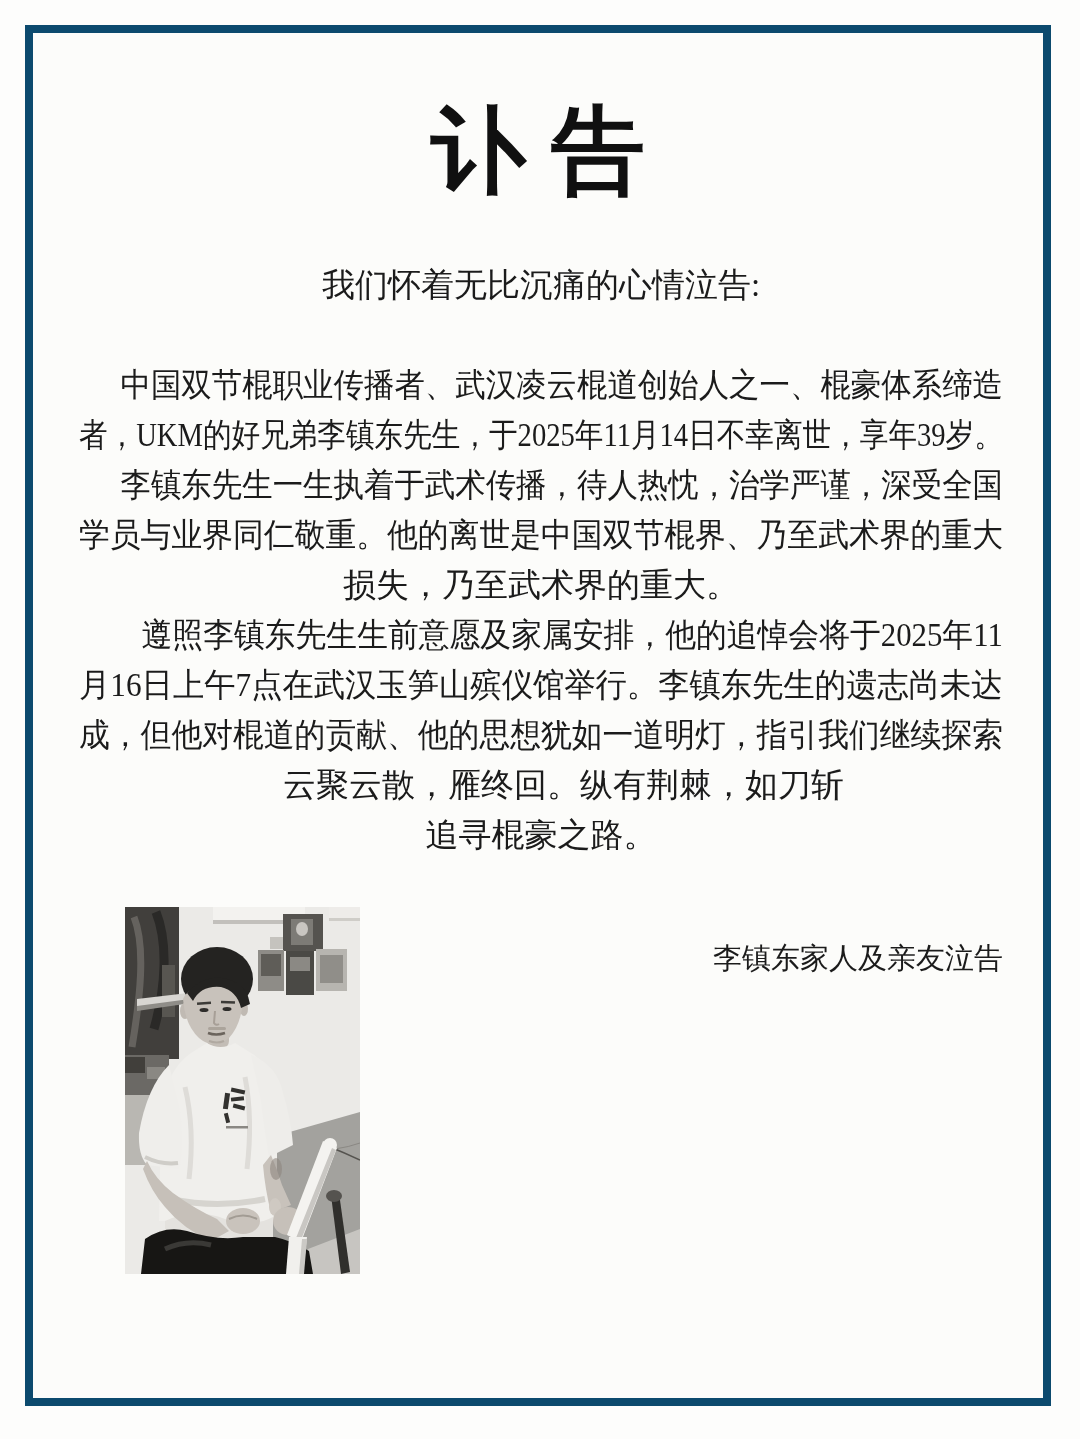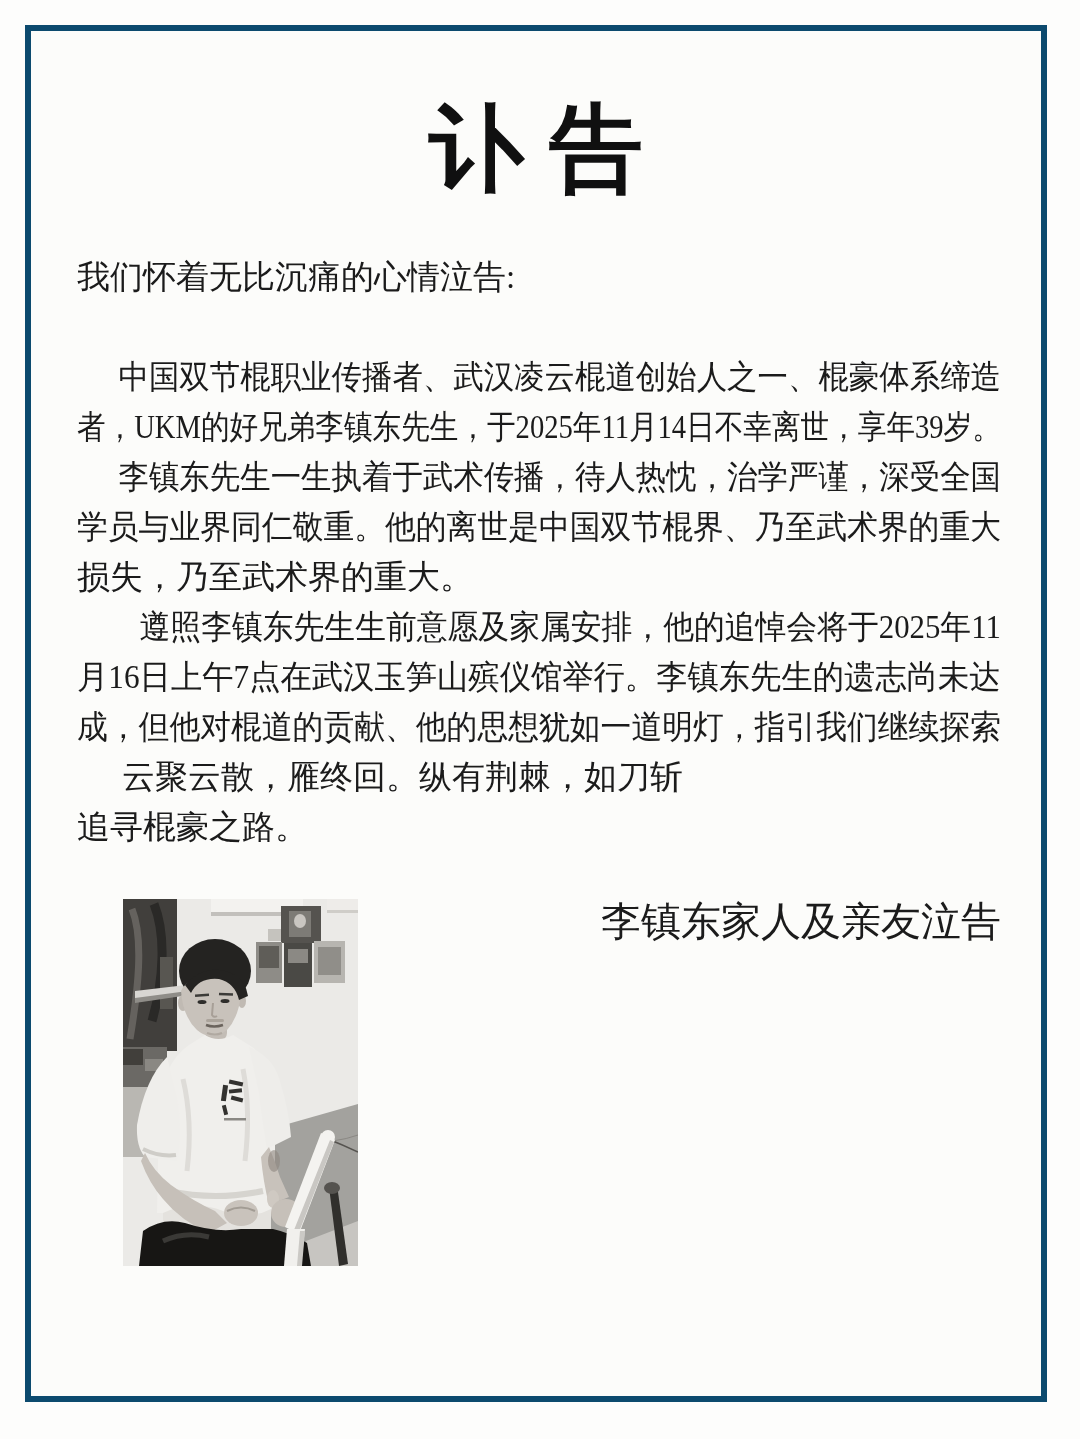--- a/index.html
+++ b/index.html
@@ -3,41 +3,41 @@
 <meta charset="utf-8">
 <style>
   html,body{margin:0;padding:0;}
   body{
     width:1080px;height:1439px;position:relative;overflow:hidden;
     background:#fdfdfc;color:#1b1b1b;
     font-family:"Liberation Serif","DejaVu Serif",serif;
   }
   .frame{
     position:absolute;left:25px;top:25px;width:1010px;height:1365px;
-    border:6px solid #0c4a6e;background:#fcfcfa;
+    border:8px solid #0c4a6e;background:#fcfcfa;
   }
   .title{
     position:absolute;top:64px;left:0;right:0;margin:0;text-align:center;
     font-size:94px;font-weight:bold;line-height:1.15;
     letter-spacing:26px;padding-left:26px;color:#101010;
   }
   .content{
-    position:absolute;left:46px;top:221px;width:924px;
-    font-size:33px;line-height:50px;overflow:hidden;
+    position:absolute;left:46px;top:227px;width:924px;
+    font-size:33px;line-height:50px;overflow:hidden;text-align:center;
   }
   .line{margin:0;height:50px;white-space:nowrap;transform-origin:left center;}
   .blank-line{height:50px;}
   .indent-sm{text-indent:45px;}
   .indent-lg{text-indent:67px;}
   .bottom-row{
     display:flex;justify-content:space-between;align-items:flex-start;
     margin-top:47px;
   }
   .photo{width:235px;height:367px;margin-left:46px;display:block;flex-shrink:0;}
-  .signature{font-size:40px;line-height:42px;white-space:nowrap;padding-top:2px;}
+  .signature{font-size:29px;line-height:42px;white-space:nowrap;padding-top:2px;margin-top:28px;}
 </style>
 </head>
 <body>
 
 <div class="frame">
 
   <h1 class="title">讣告</h1>
 
   <div class="content">
     <p class="line">我们怀着无比沉痛的心情泣告:</p>

